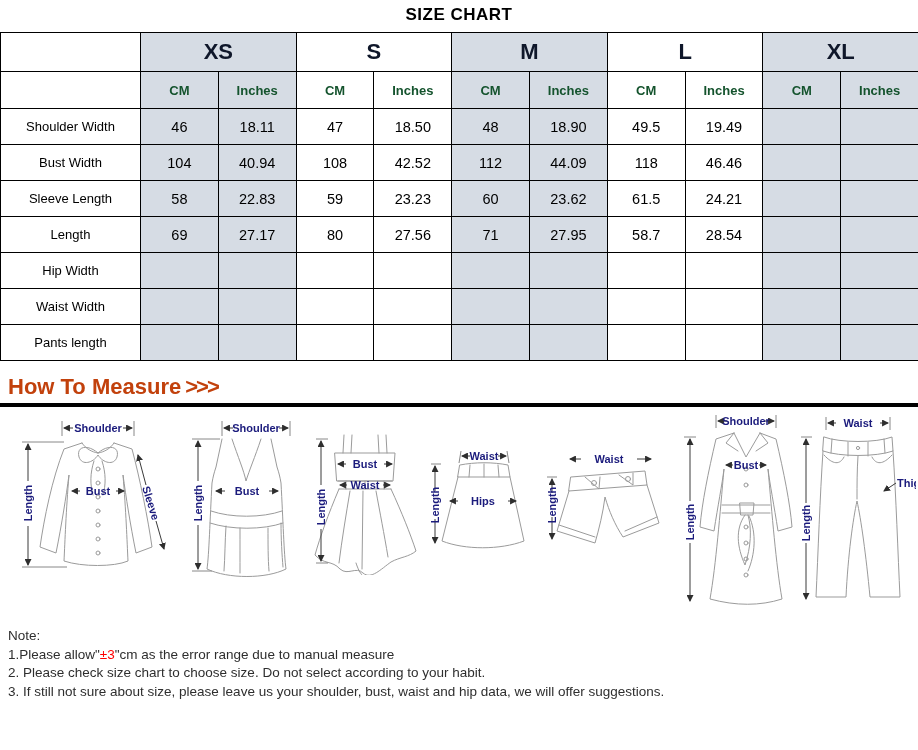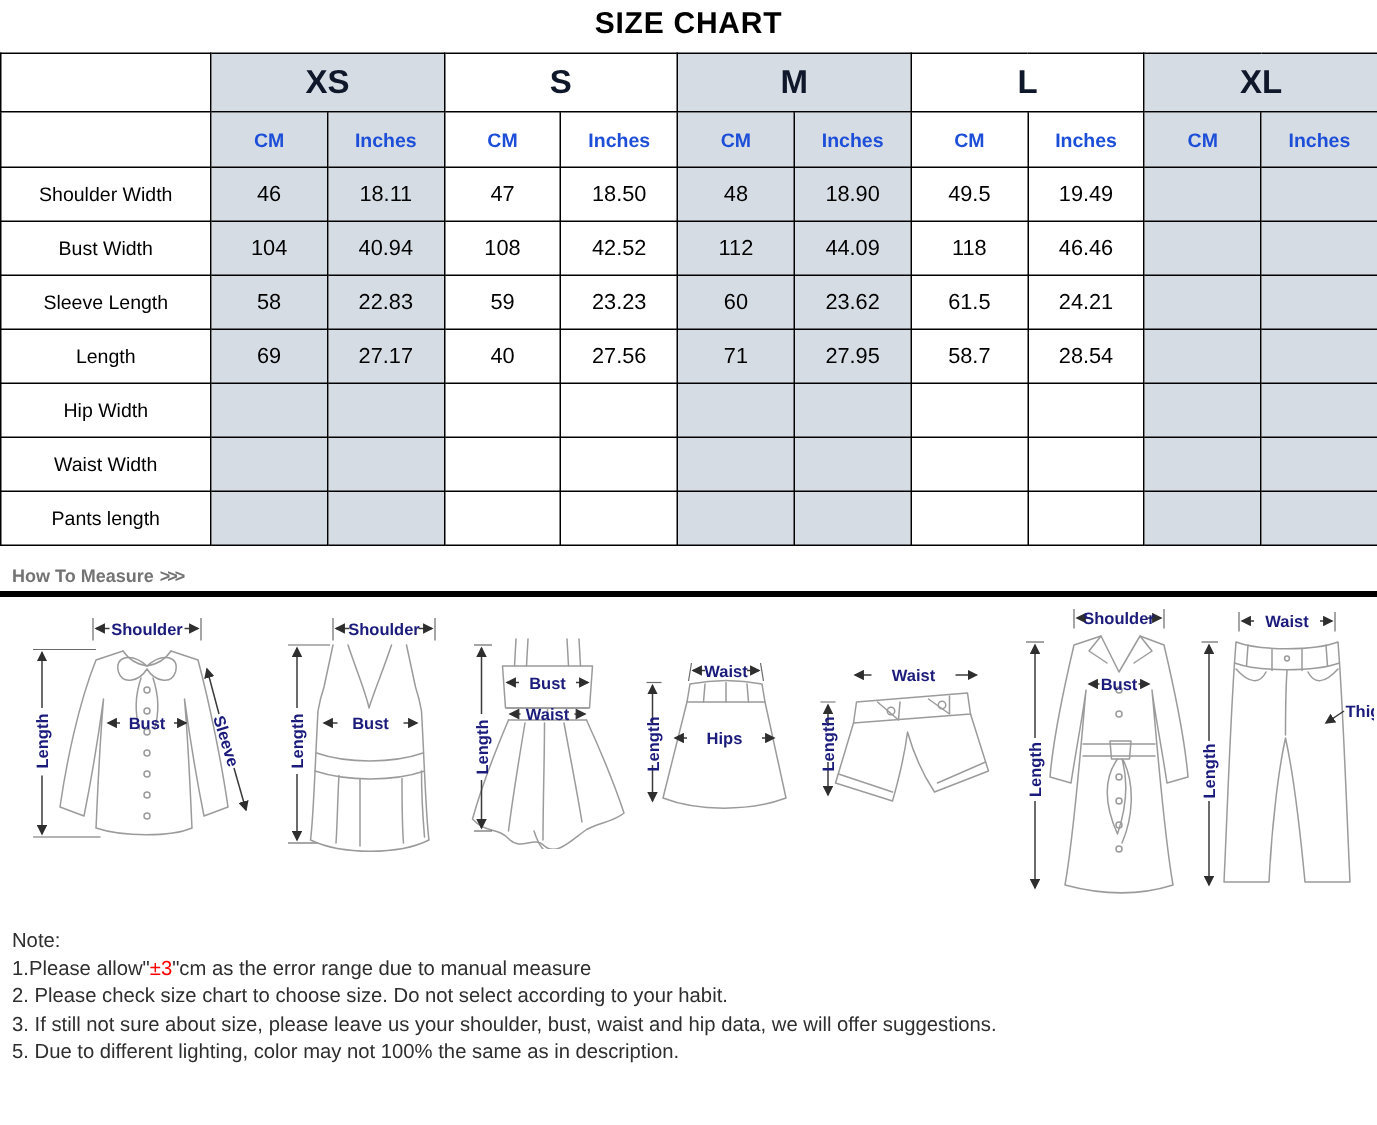--- a/index.html
+++ b/index.html
@@ -1,30 +1,30 @@
 <!DOCTYPE html>
 <html><head>
 <meta charset="utf-8">
 <style>
   html,body { margin:0; padding:0; }
   body {
     width:918px; height:750px; position:relative; background:#fff;
     font-family:"Liberation Sans", sans-serif; color:#000; overflow:hidden;
   }
-  .title { text-align:center; font-size:20px; font-weight:bold; letter-spacing:.5px; padding:5px 0 7px 0; }
+  .title { text-align:center; font-size:17px; font-weight:bold; letter-spacing:.5px; padding:5px 0 7px 0; }
 
   table.size-table { border-collapse:collapse; table-layout:fixed; width:918px; }
   table.size-table th, table.size-table td { border:1px solid #000; padding:0; text-align:center; vertical-align:middle; overflow:hidden; }
   .size-th   { height:38px; font-size:22px; font-weight:bold; color:#0f172a; }
-  .unit-th   { height:36px; font-size:13px; font-weight:bold; color:#1d4ed8; }
+  .unit-th   { height:36px; font-size:13px; font-weight:bold; color:#14532d; }
   .row-label { height:35px; font-weight:normal; font-size:13px; }
   td.val     { font-size:14.5px; }
   .gray      { background:#d6dce4; }
 
-  .measure-head { margin:13px 0 0 8px; color:#737373; font-size:12px; font-weight:bold; white-space:nowrap; }
+  .measure-head { margin:13px 0 0 8px; color:#c2410c; font-size:22px; font-weight:bold; white-space:nowrap; }
   .measure-head .arrows { letter-spacing:-2px; margin-left:4px; }
   .rule { height:4px; background:#000; margin-top:3px; }
 
   .figures { position:relative; height:212px; }
   .fig { position:absolute; }
 
   .sk  { fill:none; stroke:#9b9b9b; stroke-width:1; stroke-linejoin:round; stroke-linecap:round; }
   .ar  { fill:none; stroke:#3a3a3a; stroke-width:1; }
   .tick{ fill:none; stroke:#6a6a6a; stroke-width:0.8; }
   text.ml { fill:#1b1b7c; font-family:"Liberation Sans",sans-serif; font-size:11px; font-weight:bold; }
@@ -111,21 +111,21 @@
         <td class="val gray">23.62</td>
         <td class="val">61.5</td>
         <td class="val">24.21</td>
         <td class="val gray"></td>
         <td class="val gray"></td>
       </tr>
       <tr>
         <th class="row-label">Length</th>
         <td class="val gray">69</td>
         <td class="val gray">27.17</td>
-        <td class="val">40</td>
+        <td class="val">80</td>
         <td class="val">27.56</td>
         <td class="val gray">71</td>
         <td class="val gray">27.95</td>
         <td class="val">58.7</td>
         <td class="val">28.54</td>
         <td class="val gray"></td>
         <td class="val gray"></td>
       </tr>
       <tr>
         <th class="row-label">Hip Width</th>
@@ -356,14 +356,13 @@
     <line class="ar" x1="6" y1="128" x2="6" y2="184" marker-end="url(#arw)"></line>
     <text class="ml" transform="rotate(-90 6 108)" x="6" y="112" text-anchor="middle">Length</text>
   </svg>
 </div>
 
 <div class="notes">
   <div>Note:</div>
   <div><span>1.Please allow"</span><span class="red">±3</span><span>"cm as the error range due to manual measure</span></div>
   <div>2. Please check size chart to choose size. Do not select according to your habit.</div>
   <div>3. If still not sure about size, please leave us your shoulder, bust, waist and hip data, we will offer suggestions.</div>
-  <div>5. Due to different lighting, color may not 100% the same as in description.</div>
 </div>
 
 </body></html>

